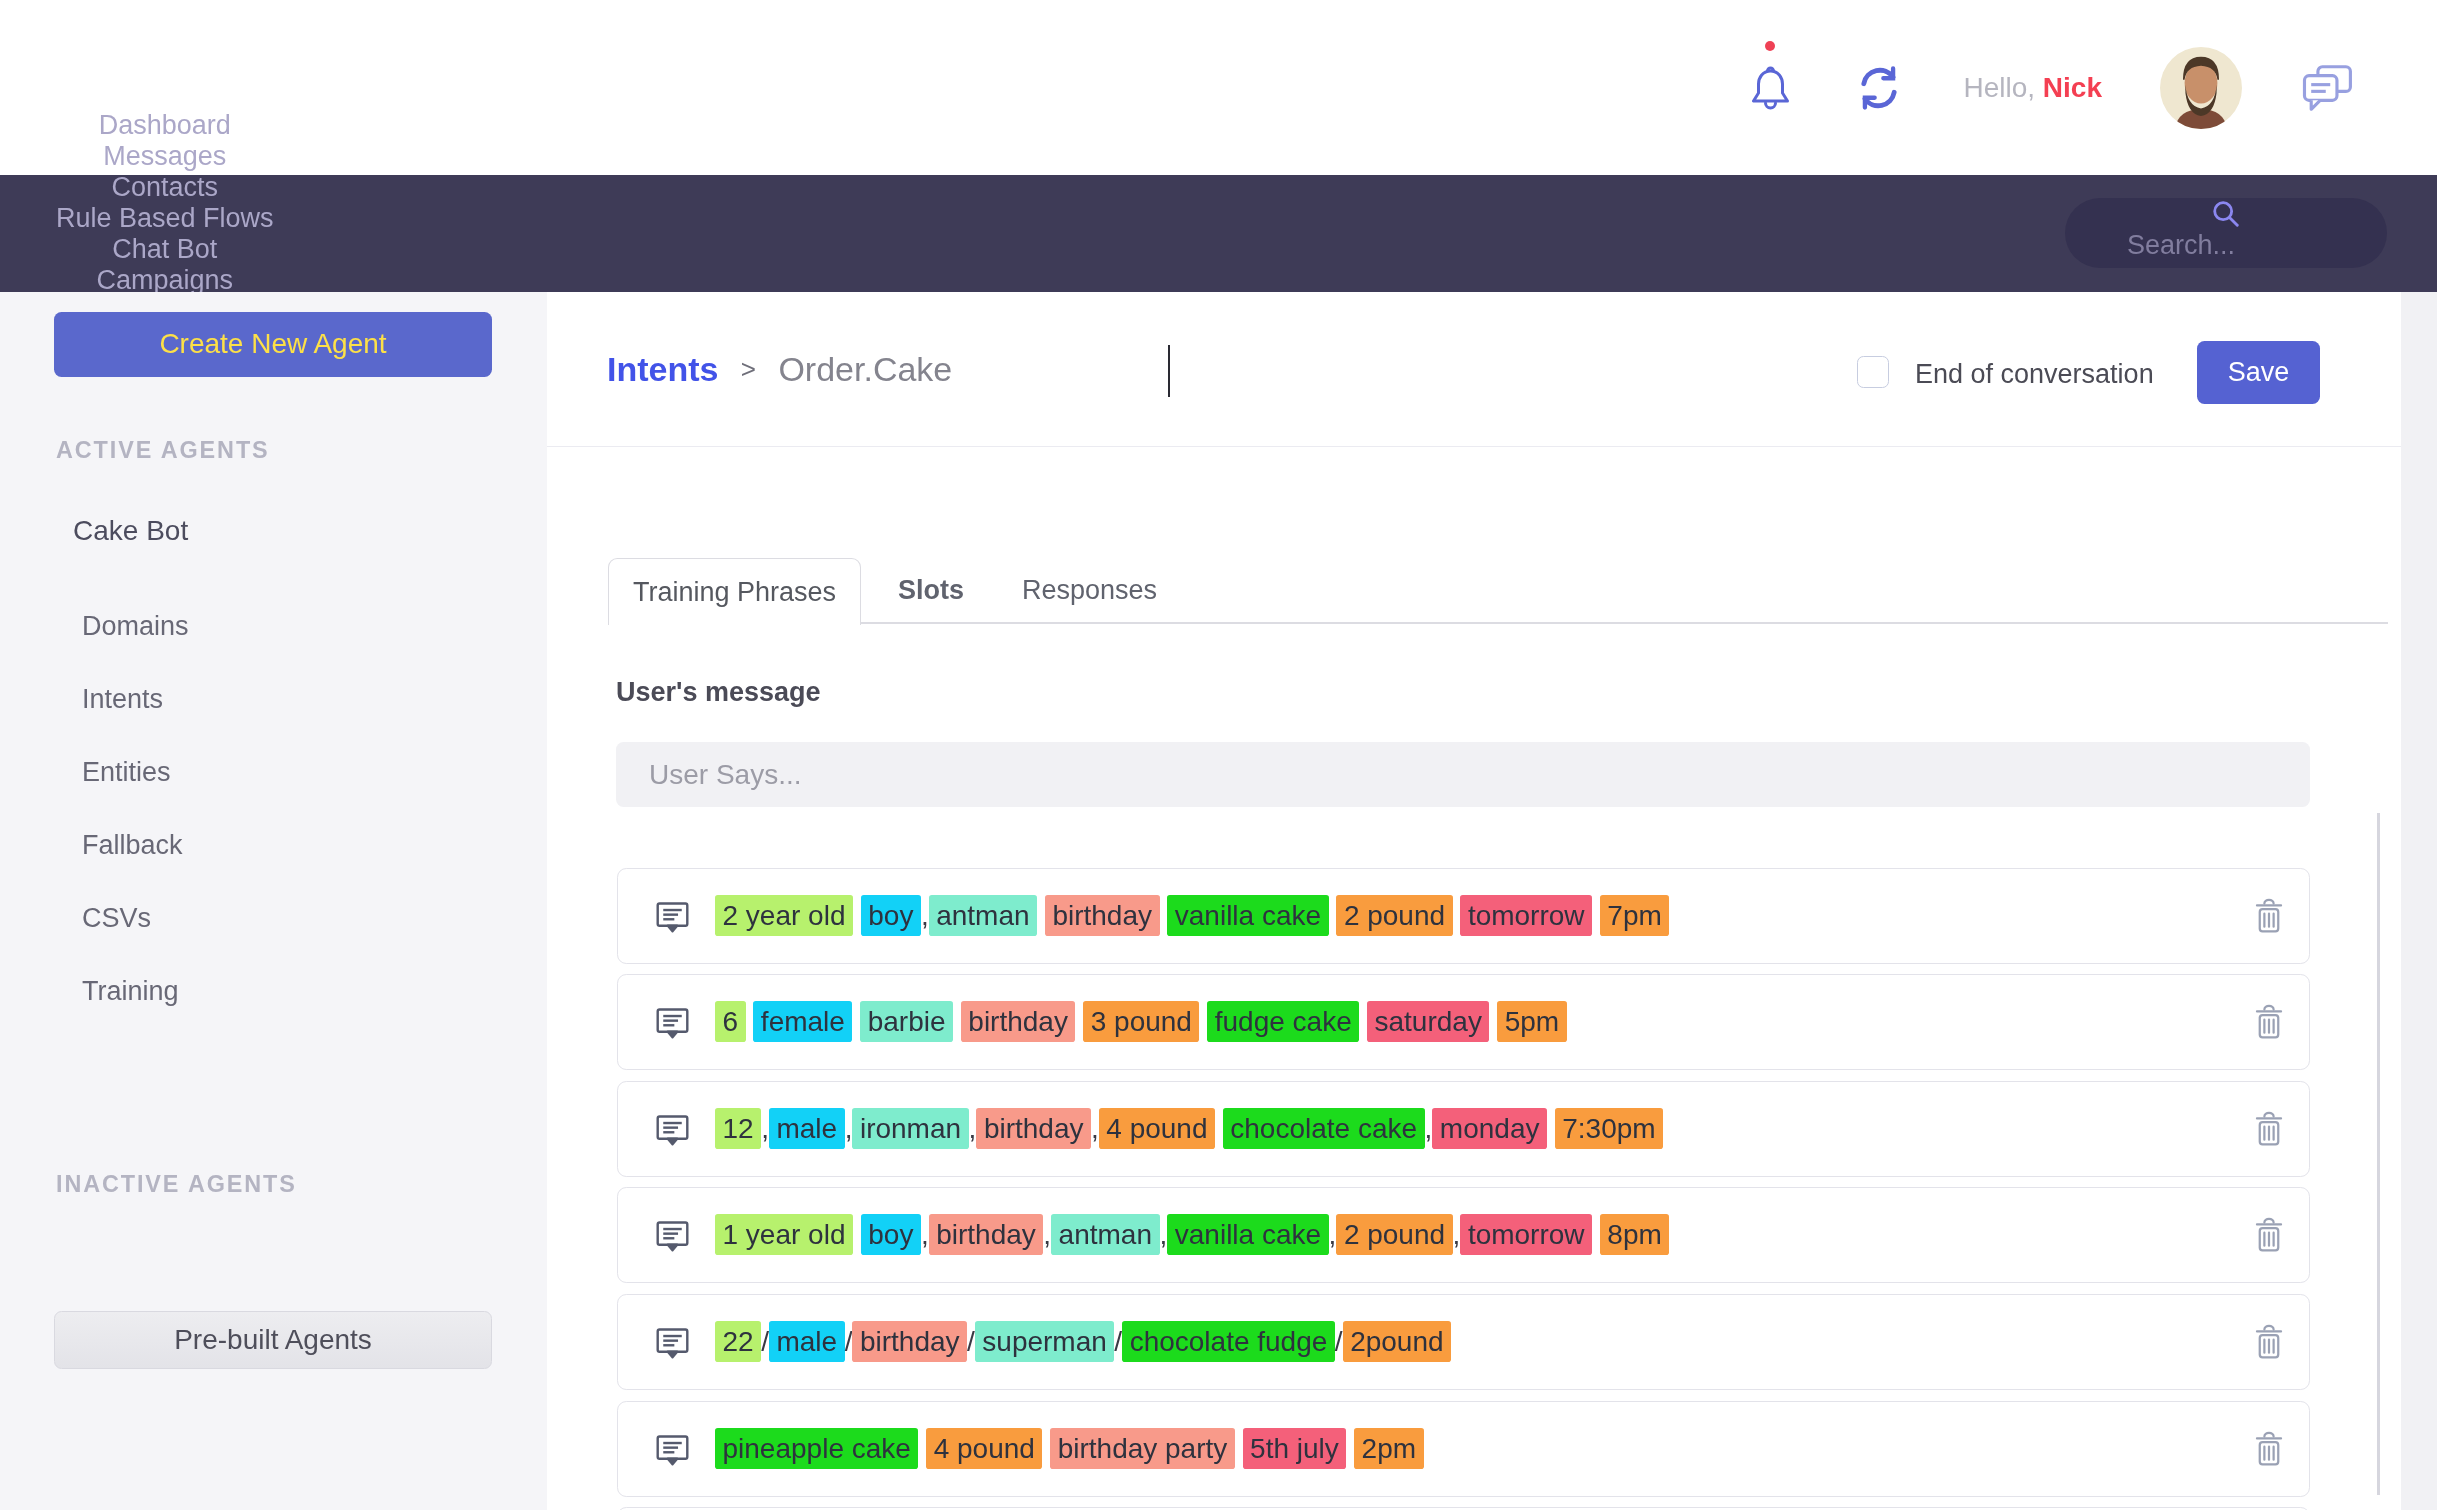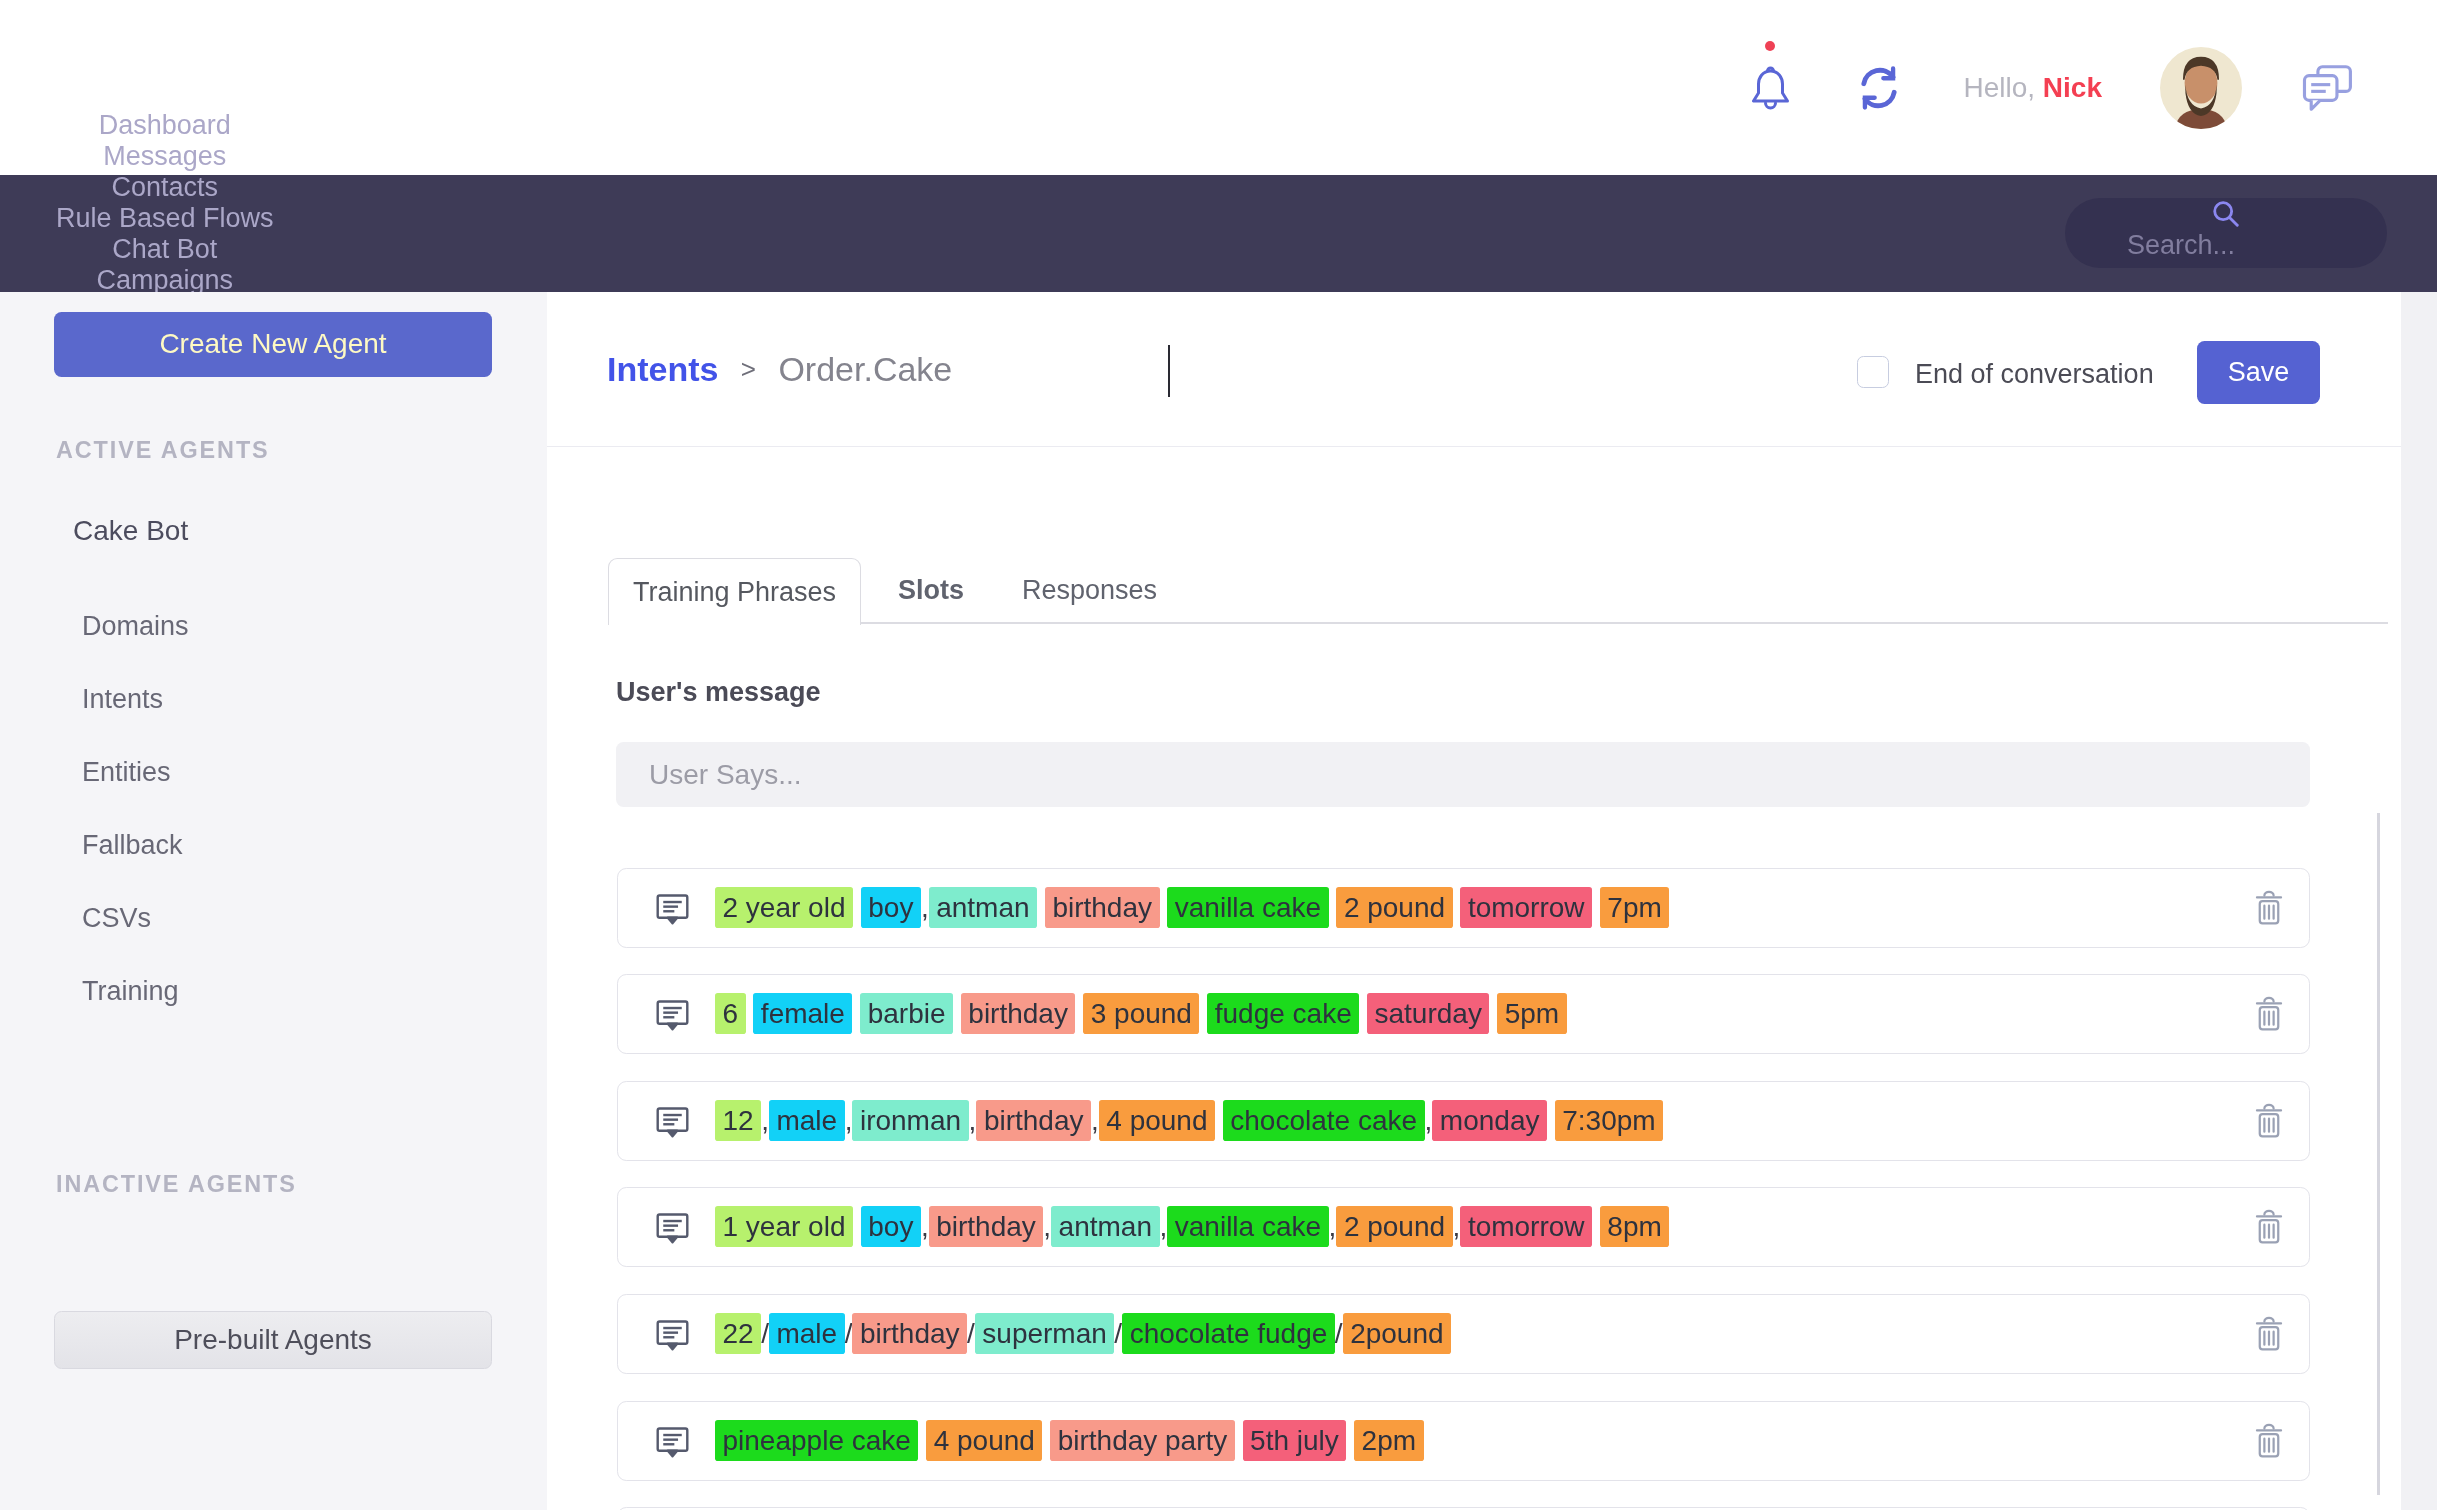--- a/index.html
+++ b/index.html
@@ -18,21 +18,21 @@
   
   .navbar { position:absolute; top:175px; left:0; right:0; height:117px; background:#3e3b57; display:flex; align-items:center; padding-left:56px; }
   .nav-items { display:flex; align-items:center;flex-direction:column; }
   .nav-item { color:#aba7c8; font-size:27px; margin-right:78px; cursor:pointer; white-space:nowrap; }
   .nav-search { position:absolute; right:51px; top:23.4px; width:322px; height:70px; background:#343150; border-radius:36px; display:flex; align-items:center; padding:0 24px;flex-direction:column; }
   .nav-search input { background:transparent; border:none; outline:none; font-size:27px; color:#aca8c8; margin-left:17px; width:215px; font-family:"Liberation Sans",sans-serif; }
   .nav-search input::placeholder { color:#817d9e; }
 
   
   .sidebar { position:absolute; top:292px; left:0; width:547px; bottom:0; background:#f5f5f8; }
-  .create-btn { position:absolute; left:54px; top:19.6px; width:438px; height:65px; background:#5a68cc; color:#fef9c3; font-size:28px; border:none; border-radius:7.5px; display:flex; align-items:center; justify-content:center; cursor:pointer; font-family:"Liberation Sans",sans-serif; }
+  .create-btn { position:absolute; left:54px; top:19.6px; width:438px; height:65px; background:#5a68cc; color:#fde047; font-size:28px; border:none; border-radius:7.5px; display:flex; align-items:center; justify-content:center; cursor:pointer; font-family:"Liberation Sans",sans-serif; }
   .side-header { position:absolute; left:56px; color:#b4b4c2; font-size:23.4px; font-weight:bold; letter-spacing:1.9px; }
   .side-header.active-h { top:145px; }
   .side-header.inactive-h { top:879px; }
   .agent-name { position:absolute; left:73px; top:223px; font-size:28px; color:#4c4c5e; cursor:pointer; }
   .side-items { position:absolute; left:82px; top:298px; }
   .side-item { height:73px; line-height:73px; font-size:27px; color:#686876; cursor:pointer; }
   .prebuilt-btn { position:absolute; left:54px; top:1019px; width:438px; height:58px; background:linear-gradient(#ededf0,#e3e3e8); border:0.9px solid #d9d9e0; border-radius:7.5px; color:#4e4e5a; font-size:28px; display:flex; align-items:center; justify-content:center; cursor:pointer; font-family:"Liberation Sans",sans-serif; }
 
   
   .main { position:absolute; left:547px; top:292px; right:0; bottom:0; background:#fff; overflow:hidden; }
@@ -49,21 +49,21 @@
   
   .tabs-line { position:absolute; left:61px; top:330px; width:1780px; height:1.9px; background:#dcdce2; }
   .tab-active { position:absolute; left:61px; top:266px; width:253px; height:67px; background:#fff; border:1.9px solid #dcdce2; border-bottom:none; border-radius:9.3px 9.3px 0 0; z-index:2; display:flex; align-items:center; justify-content:center; font-size:27px; color:#55585f; cursor:pointer; }
   .tab { position:absolute; top:266px; height:64px; display:flex; align-items:center; font-size:27px; color:#60636e; cursor:pointer; }
 
   .heading { position:absolute; left:69px; top:385px; font-size:27px; font-weight:bold; color:#4b4b57; }
   .user-says { position:absolute; left:69px; top:450px; width:1694px; height:65px; background:#f1f1f4; border:none; border-radius:7.5px; padding:0 33px; font-size:28px; color:#6b6b75; outline:none; font-family:"Liberation Sans",sans-serif; }
   .user-says::placeholder { color:#9c9ca6; }
 
   
-  .row { position:absolute; left:70px; width:1693px; height:80px; background:#fff; border:1.9px solid #e3e3ea; border-radius:9.3px; display:flex; align-items:center; }
+  .row { position:absolute; left:70px; width:1693px; height:96px; background:#fff; border:1.9px solid #e3e3ea; border-radius:9.3px; display:flex; align-items:center; }
   .row .comment { margin-left:36px; display:flex; }
   .row .text { margin-left:24px; font-size:28px; color:#3a3a44; white-space:pre; }
   .token { padding:4.7px 7.5px; border-radius:2.8px; color:#2e323e; }
   .row .trash { margin-left:auto; margin-right:24px; display:flex; cursor:pointer; }
 
   
   .scroll-strip { position:absolute; left:2401px; top:292px; width:36px; bottom:0; background:#f1f1f4; }
   .scroll-thumb { position:absolute; left:2377px; top:813px; width:2.8px; height:682px; background:#d6d6de; }
 </style>
 </head>

